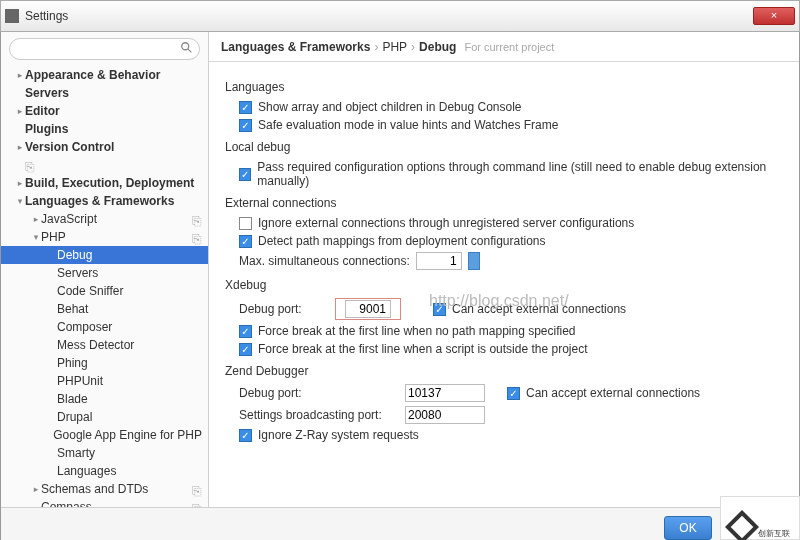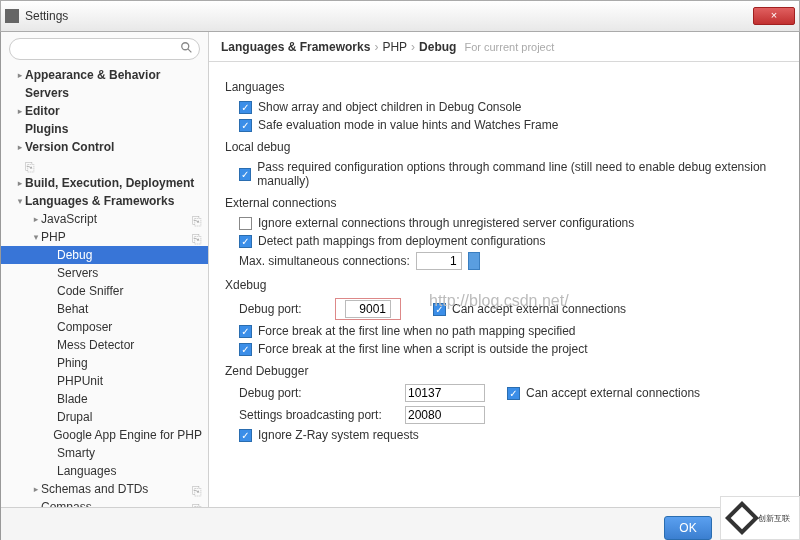--- a/index.html
+++ b/index.html
@@ -50,21 +50,21 @@
 .spinner { width: 12px; height: 18px; background: #5a9ee0; border: 1px solid #3a7ec0; }
 .hl-box { border: 1px solid #d88; padding: 1px 9px; }
 .field-label { min-width: 90px; }
 .field-label-wide { min-width: 160px; }
 .txt-input { width: 80px; height: 18px; border: 1px solid #bbb; font-size: 12px; padding: 0 2px; }
 
 .footer { height: 40px; border-top: 1px solid #d0d0d0; display: flex; align-items: center; justify-content: flex-end; padding: 0 12px; gap: 8px; background: #f5f5f5; }
 .btn { height: 24px; padding: 0 14px; font-size: 12px; border: 1px solid #aaa; border-radius: 3px; background: linear-gradient(#fdfdfd,#e8e8e8); cursor: pointer; }
 .btn.primary { background: linear-gradient(#5aa0f0,#3b7fd0); color: #fff; border-color: #2a6db0; font-weight: normal; margin-left: 13px; }
 
-.logo-overlay { position: absolute; right: 0; bottom: 0; width: 80px; height: 44px; background: #fff; border: 1px solid #ddd; display: flex; align-items: center; justify-content: center; font-size: 8px; color: #333; }
+.logo-overlay { position: absolute; right: 0; bottom: 0; width: 80px; height: 44px; background: #fff; border: 1px solid #ddd; display: flex; align-items: flex-end; justify-content: center; font-size: 8px; color: #333; }
 .logo-overlay .diamond { width: 24px; height: 24px; background: #333; transform: rotate(45deg); margin-right: 4px; position: relative; }
 .logo-overlay .diamond::after { content: ""; position: absolute; inset: 4px; background: #fff; }
 </style>
 </head>
 <body>
 
 <div class="titlebar">
   <div class="app-icon"></div>
   <div class="title">Settings</div>
   <div class="close">×</div>

